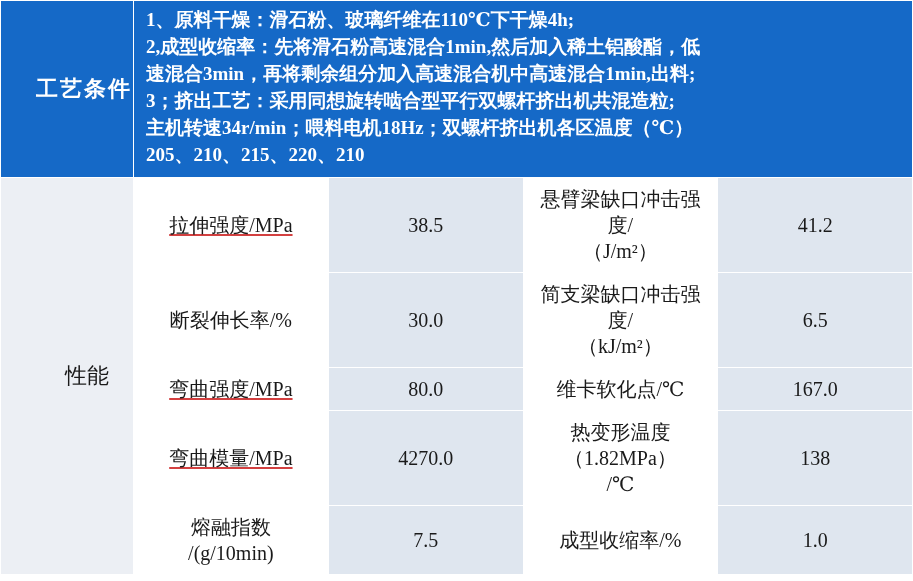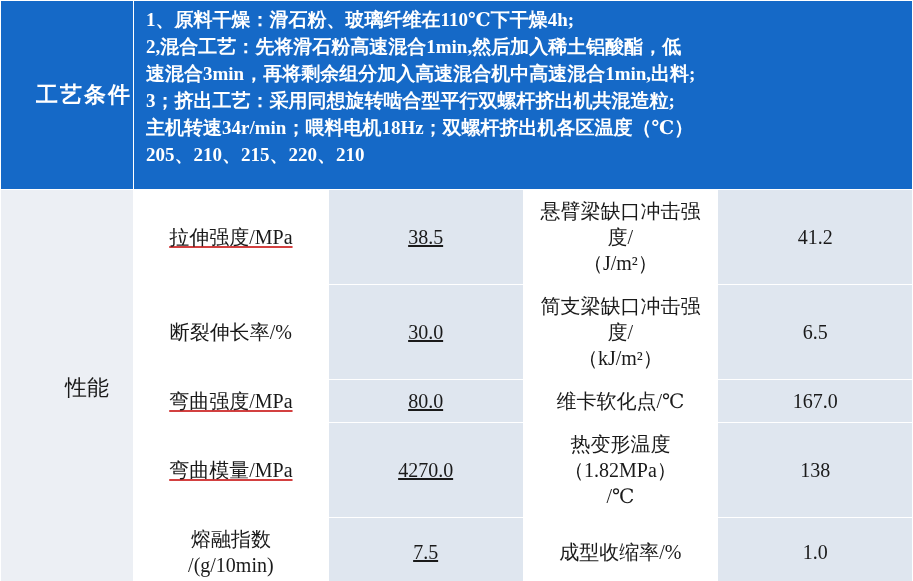--- a/index.html
+++ b/index.html
@@ -35,21 +35,21 @@
     letter-spacing: 2px;
     border: 1px solid #ffffff;
     width: 130px;
   }
   .cond-body {
     background: #1569C7;
     color: #ffffff;
     font-size: 19px;
     font-weight: bold;
     line-height: 1.42;
-    padding: 6px 10px 20px 12px;
+    padding: 6px 10px 8px 12px;
     vertical-align: top;
     border: 1px solid #ffffff;
     text-align: left;
   }
   .cond-body p {
     margin: 0;
     white-space: pre-wrap;
   }
   
   .perf-label {
@@ -66,42 +66,42 @@
     border: 1px solid #ffffff;
     font-size: 20px;
     color: #1a1a1a;
     text-align: center;
     vertical-align: middle;
     padding: 8px 6px;
     line-height: 1.3;
     margin-top: 8px;
   }
   td.name-a { background: #ffffff; width: 185px; }
-  td.val-a  { background: #dfe6ef; width: 125px; text-decoration: underline; }
+  td.val-a  { background: #dfe6ef; width: 125px; }
   td.name-b { background: #ffffff; width: 300px; }
   td.val-b  { background: #dfe6ef; }
   .u-line {
     text-decoration: underline;
     text-decoration-color: #d34040;
     text-decoration-thickness: 2px;
     text-underline-offset: 2px;
   }
   .two-line span { display: block; }
 </style>
 </head>
 <body>
 
 <div class="sheet">
   <table class="spec">
     <tbody>
       <tr>
         <td class="cond-label">工艺条件</td>
         <td class="cond-body" colspan="4">
           <p>1、原料干燥：滑石粉、玻璃纤维在110℃下干燥4h;</p>
-          <p>2,混合工艺：先将滑石粉高速混合1min,然后加入稀土铝酸酯，低</p>
+          <p>2,成型收缩率：先将滑石粉高速混合1min,然后加入稀土铝酸酯，低</p>
           <p>速混合3min，再将剩余组分加入高速混合机中高速混合1min,出料;</p>
           <p>3；挤出工艺：采用同想旋转啮合型平行双螺杆挤出机共混造粒;</p>
           <p>主机转速34r/min；喂料电机18Hz；双螺杆挤出机各区温度（℃）</p>
           <p>205、210、215、220、210</p>
         </td>
       </tr>
 
       <tr>
         <td class="perf-label" rowspan="5">性能</td>
         <td class="cell name-a"><span class="u-line">拉伸强度/MPa</span></td>

